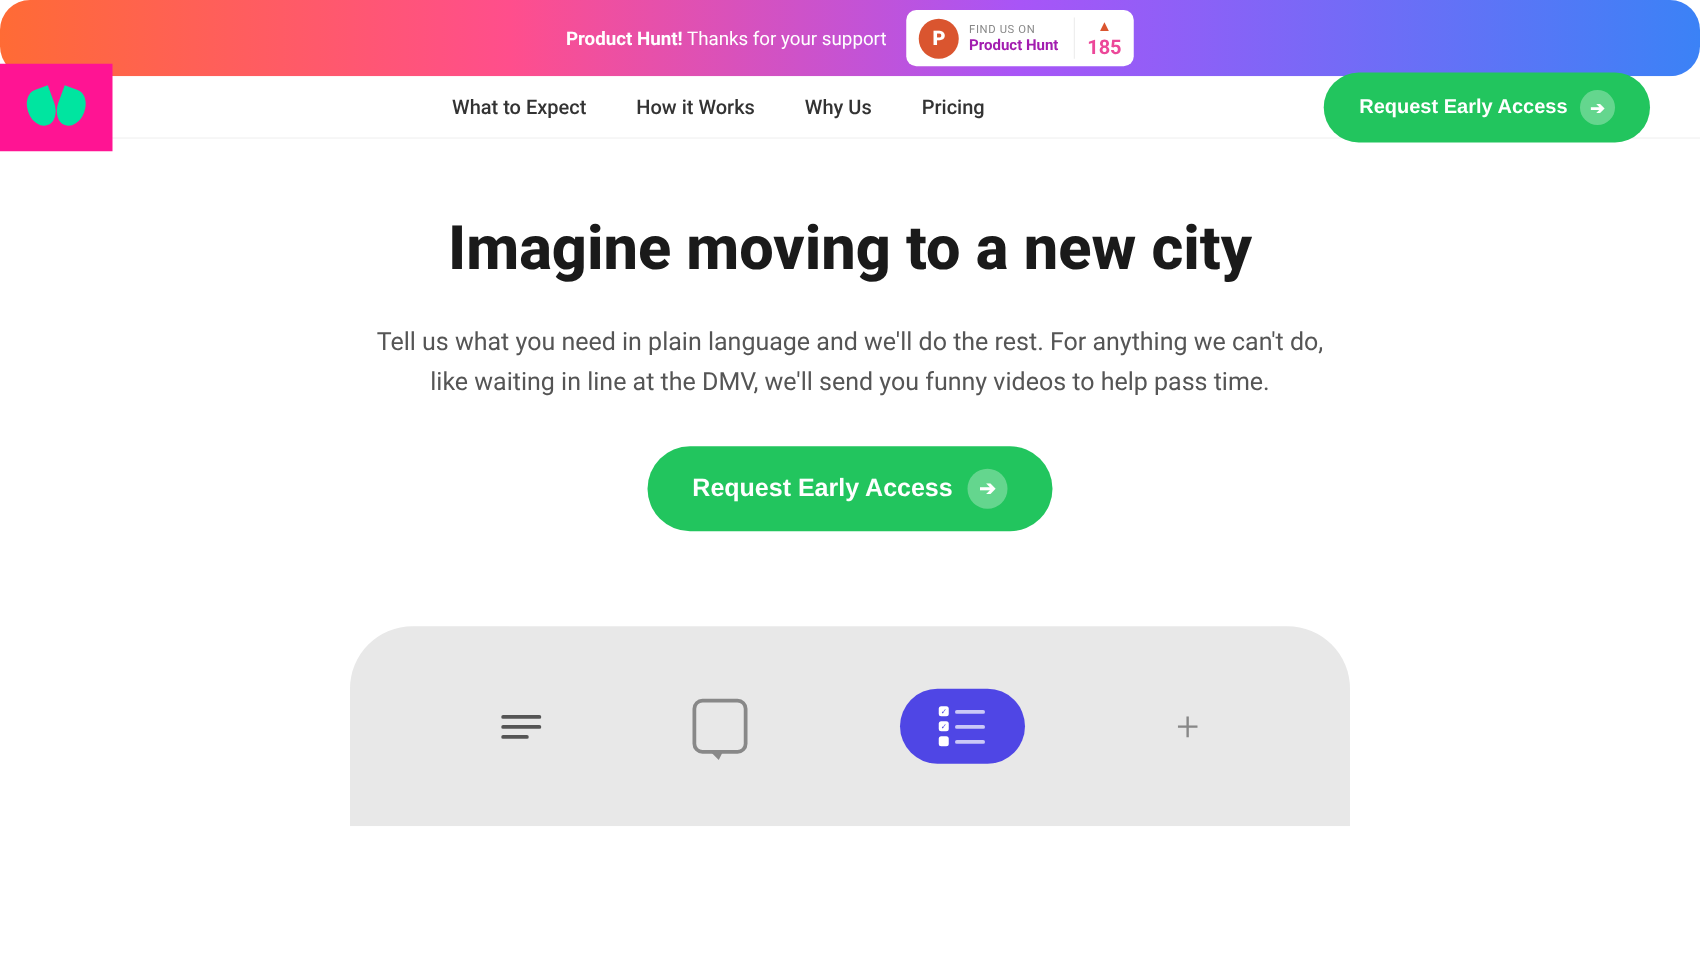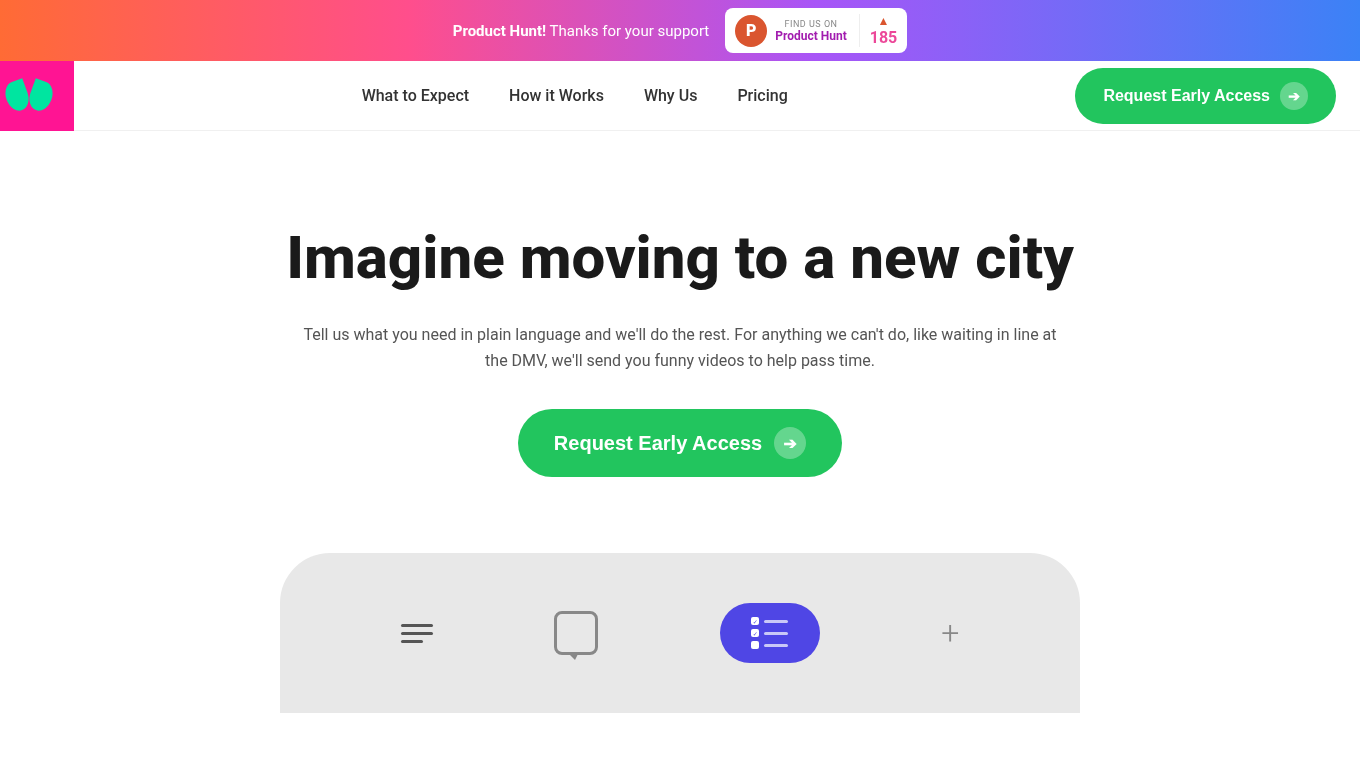--- a/index.html
+++ b/index.html
@@ -7,20 +7,21 @@
 
     
     .top-banner {
       background: linear-gradient(90deg, #ff6b35 0%, #ff4e8c 30%, #a855f7 60%, #3b82f6 100%);
       padding: 8px 20px;
       display: flex;
       align-items: center;
       justify-content: center;
       gap: 16px;
       min-height: 56px;
+      border-radius: 24px;
     }
     .banner-text {
       color: #fff;
       font-size: 15px;
       font-weight: 400;
     }
     .banner-text strong {
       font-weight: 700;
     }
     .product-hunt-badge {
@@ -41,21 +42,20 @@
       display: flex;
       align-items: center;
       justify-content: center;
       color: #fff;
       font-weight: 900;
       font-size: 16px;
     }
     .ph-info {
       display: flex;
       flex-direction: column;
-      align-items: center;
     }
     .ph-find {
       font-size: 9px;
       color: #888;
       text-transform: uppercase;
       letter-spacing: 0.5px;
     }
     .ph-name {
       font-size: 12px;
       font-weight: 700;
@@ -77,22 +77,22 @@
       font-size: 16px;
       font-weight: 700;
       color: #ec4899;
     }
 
     
     .navbar {
       display: flex;
       align-items: center;
       justify-content: space-between;
-      padding: 0 24px;
-      height: 70px;
+      padding: 0 40px;
+      height: 50px;
       background: #fff;
       border-bottom: 1px solid #f0f0f0;
     }
     .nav-logo {
       width: 90px;
       height: 70px;
       background: #ff1493;
       display: flex;
       align-items: center;
       justify-content: center;
@@ -157,39 +157,38 @@
       font-size: 14px;
     }
 
     
     .hero {
       text-align: center;
       padding: 60px 20px 40px;
       background: #fff;
     }
     .hero-title {
-      font-size: 60px;
+      font-size: 49px;
       font-weight: 800;
       color: #1a1a1a;
       line-height: 1.15;
       margin-bottom: 30px;
-      margin-top: 32px;
     }
     .hero-subtitle {
       font-size: 22px;
       color: #333;
       margin-bottom: 20px;
     }
     .hero-subtitle .highlight {
       color: #3b4ef8;
       font-style: italic;
       font-weight: 600;
     }
     .hero-description {
-      font-size: 16px;
+      font-size: 20px;
       color: #555;
       line-height: 1.6;
       max-width: 760px;
       margin: 0 auto 36px;
     }
     .hero-cta {
       background: #22c55e;
       color: #fff;
       border: none;
       border-radius: 50px;

